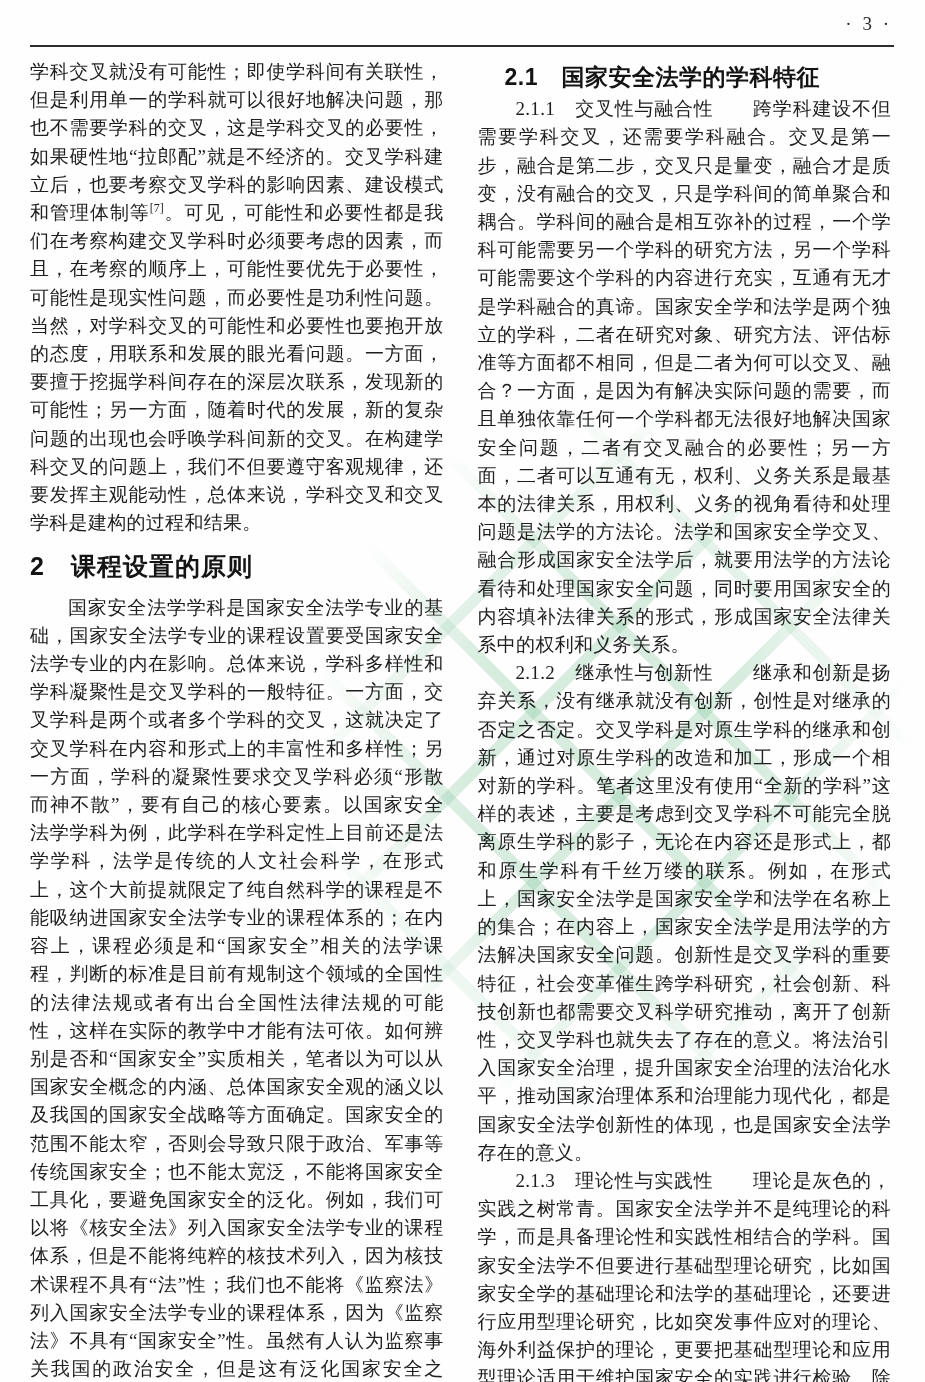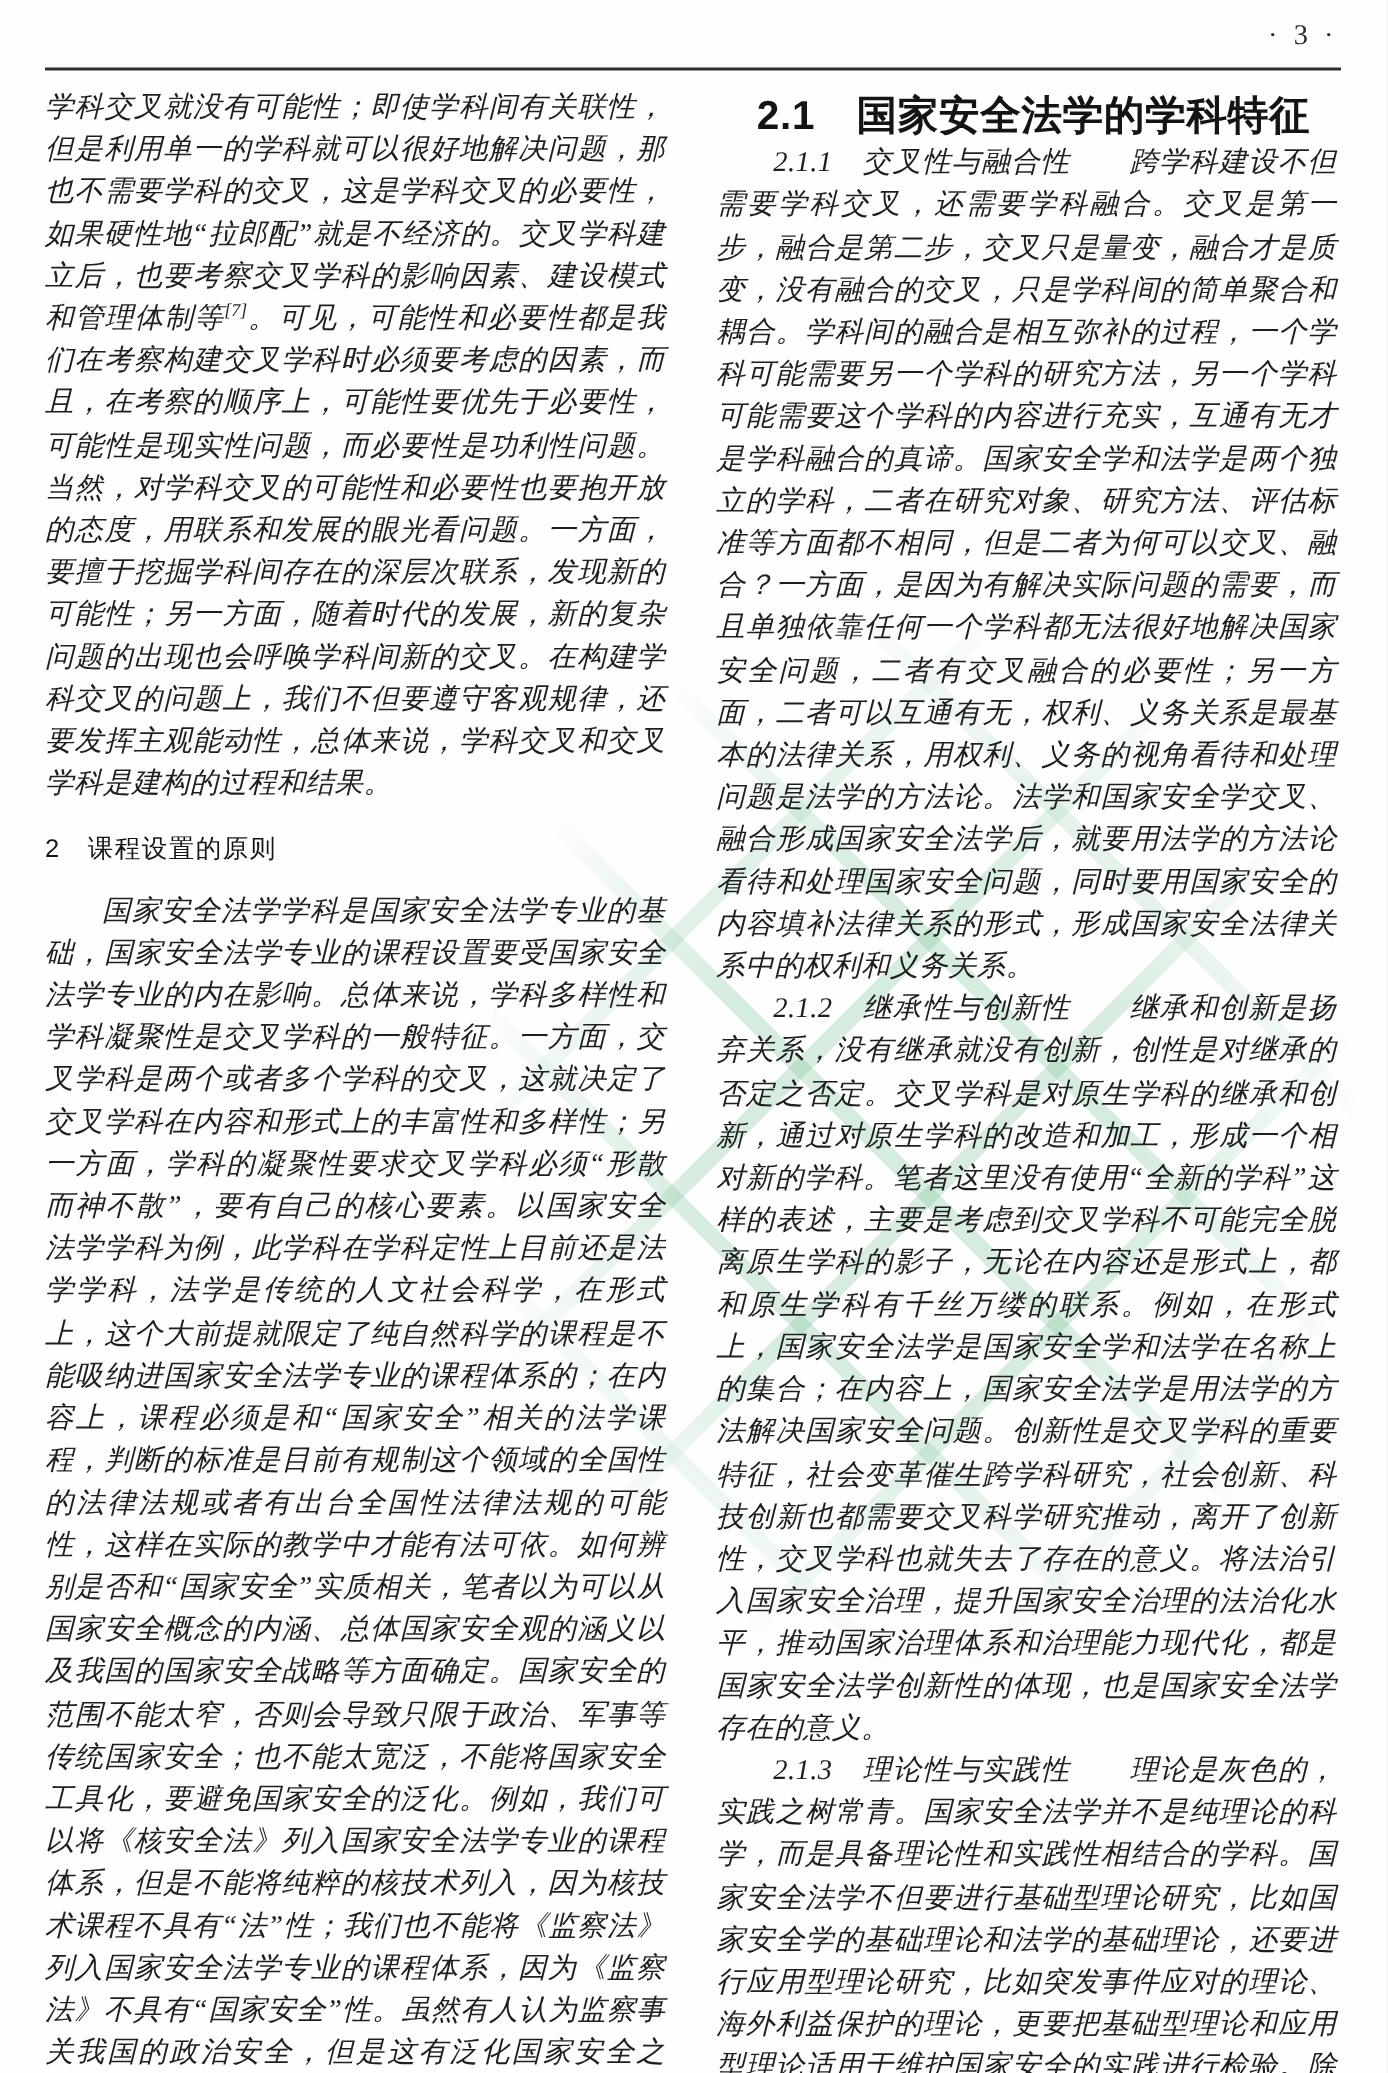--- a/index.html
+++ b/index.html
@@ -35,36 +35,36 @@
     position:relative; z-index:1;
     display:flex; gap:34px;
     padding:58px 30px 0 30px;
   }
   .col {
     width:413.5px; flex:0 0 auto;
     font-size:19px; line-height:28.2px; letter-spacing:0.3px;
     text-align:justify;
     word-break:break-all;
   }
-  .col p { margin:0;font-style:italic; }
+  .col p { margin:0; }
   p.indent { text-indent:2em; }
   sup.ref {
     font-size:12px; letter-spacing:0;
     vertical-align:super; line-height:0;
   }
   h2.section {
     font-family:"Liberation Sans","DejaVu Sans",sans-serif;
-    font-size:17px; font-weight:normal; color:#141414;
+    font-size:25px; font-weight:bold; color:#141414;
     letter-spacing:1px;
     margin:15px 0 13px 0;
     text-align:left; text-indent:0;
   }
   h3.subsection {
     font-family:"Liberation Sans","DejaVu Sans",sans-serif;
-    font-size:27px; font-weight:bold; color:#141414;
+    font-size:23px; font-weight:bold; color:#141414;
     letter-spacing:0.5px;
     margin:5px 0 4px 27px;
     text-align:left; text-indent:0;
   }
 </style>
 </head>
 <body>
 
 <div class="page">
 

